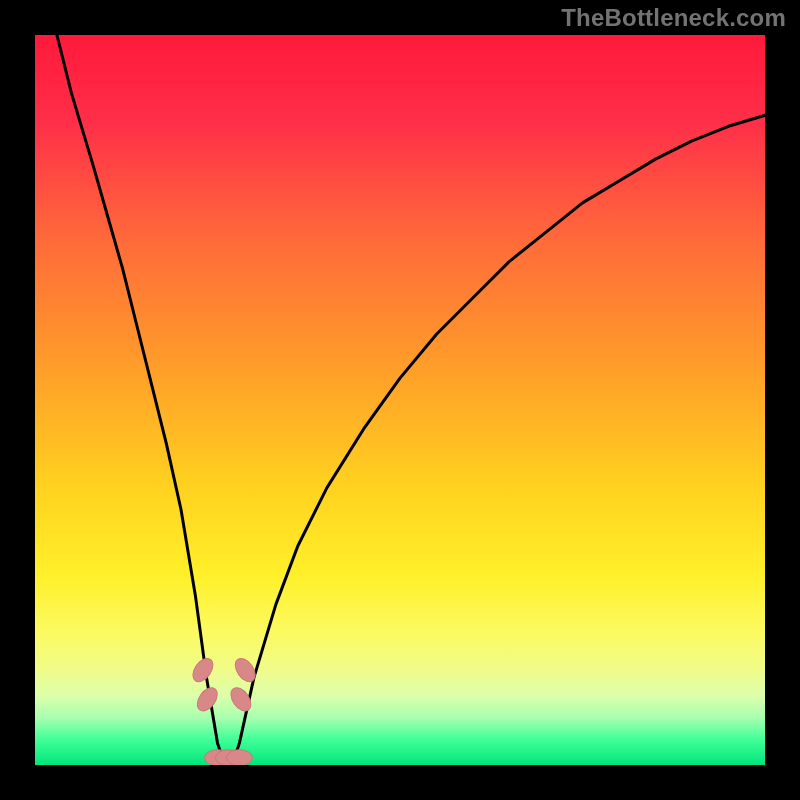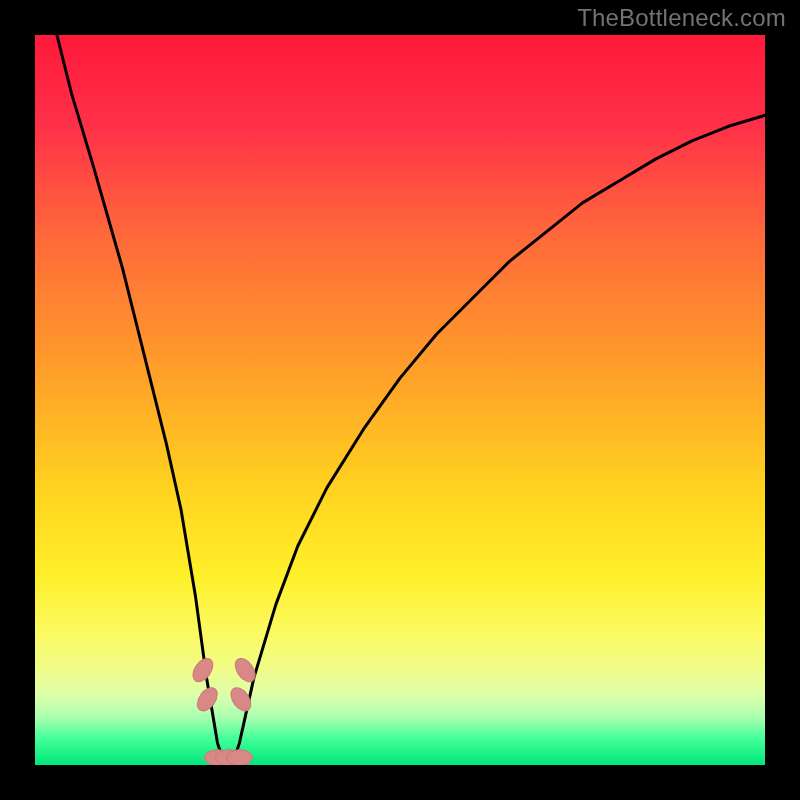--- a/index.html
+++ b/index.html
@@ -18,21 +18,21 @@
     width: 800px;
     height: 800px;
     background: #000;
   }
   .watermark {
     position: absolute;
     top: 4px;
     right: 14px;
     color: #737373;
     font-size: 24px;
-    font-weight: 400;
+    font-weight: 700;
     letter-spacing: 0.2px;
   }
   .plot {
     position: absolute;
     left: 35px;
     top: 35px;
     width: 730px;
     height: 730px;
   }
   .plot svg {

